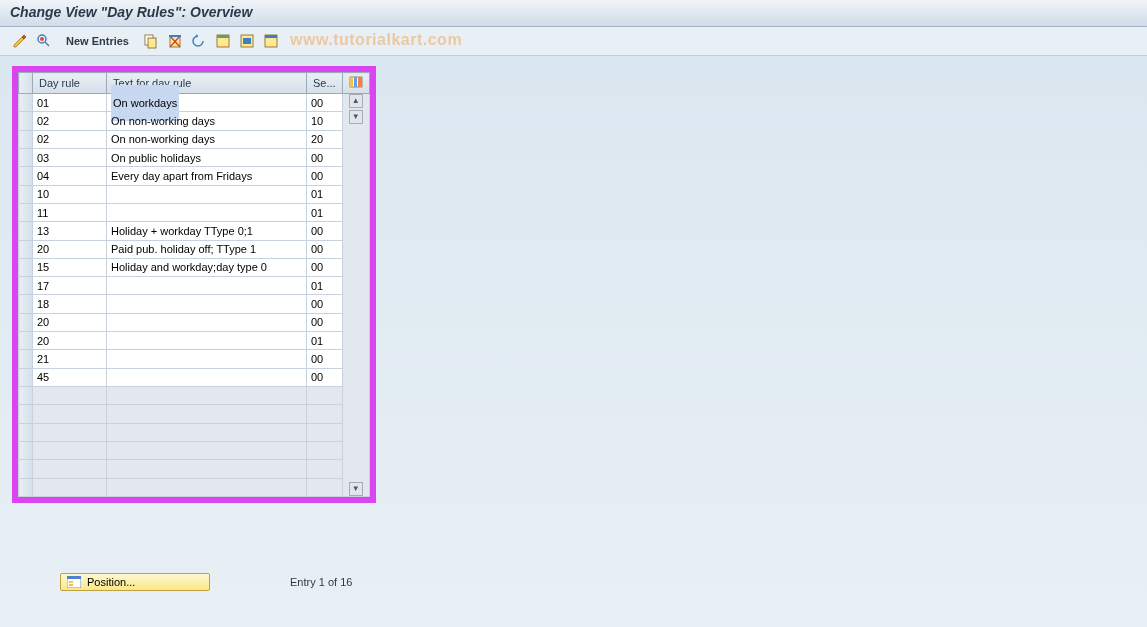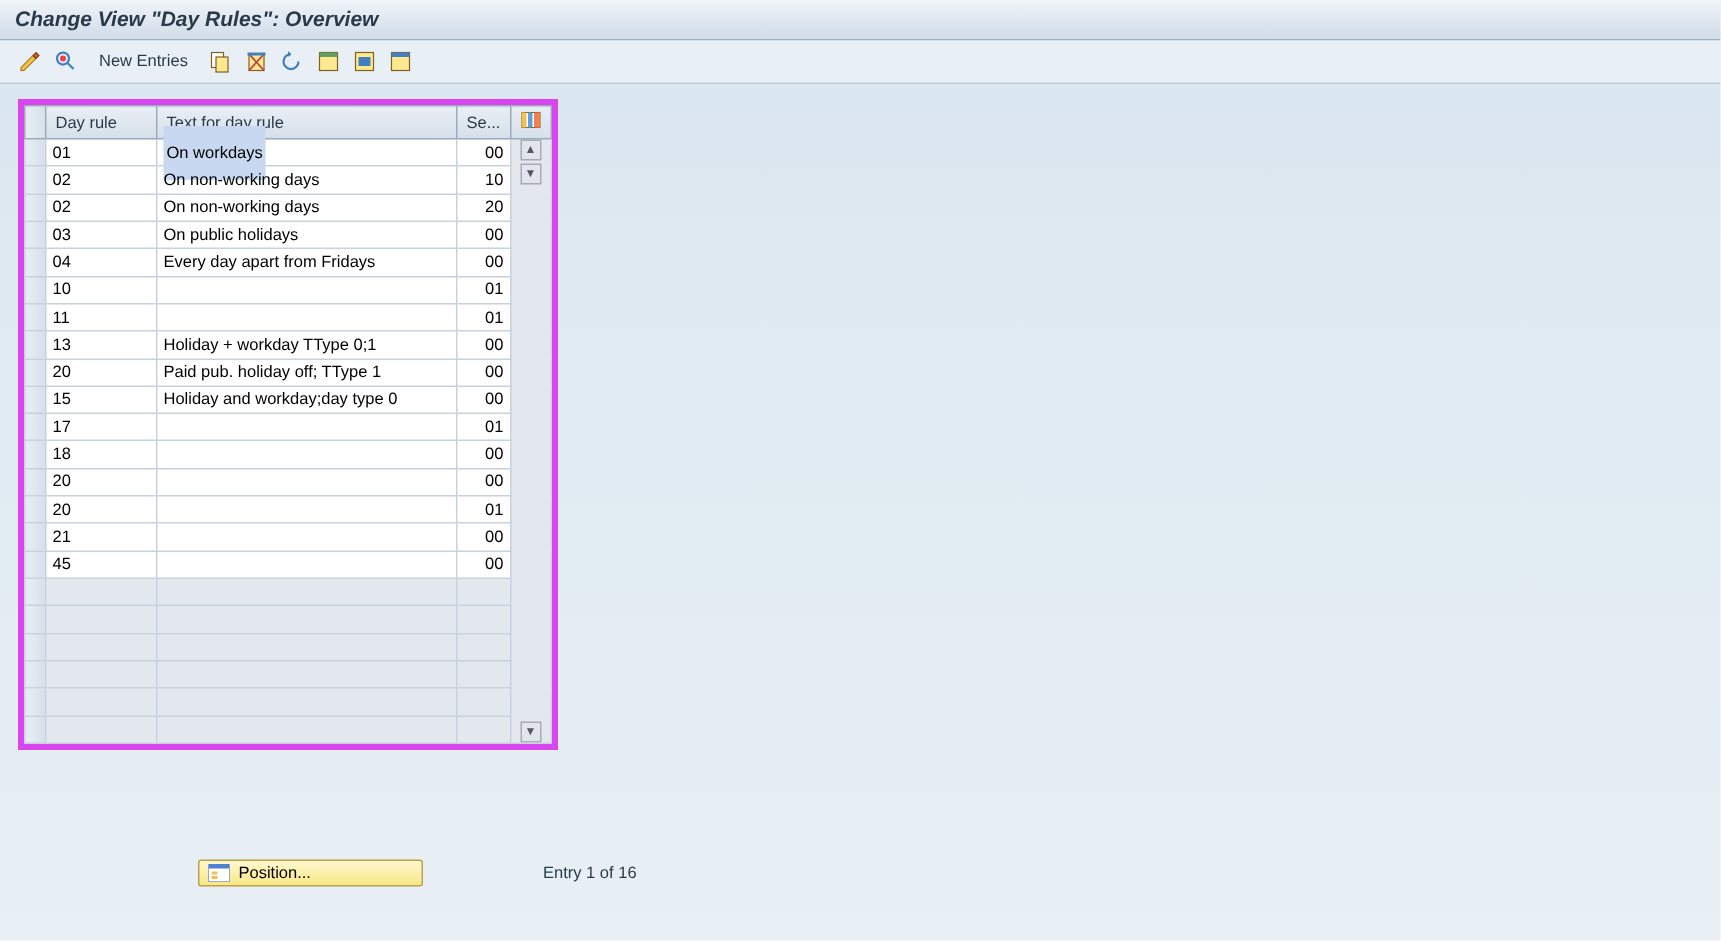--- a/index.html
+++ b/index.html
@@ -40,36 +40,37 @@
       height: 20px;
       cursor: pointer;
       border-radius: 2px;
     }
     .tb-text-btn {
       padding: 2px 8px;
       cursor: pointer;
       border-radius: 2px;
       color: #2a3a4a;
       font-size: 11px;
+      font-weight: bold;
     }
     .watermark {
       position: absolute;
       left: 290px;
       top: 4px;
       color: #f0a050;
       opacity: 0.5;
       font-size: 16px;
       font-weight: bold;
       pointer-events: none;
       letter-spacing: 0.5px;
     }
     .content-area { padding: 10px 12px; }
     .table-container {
       display: inline-block;
-      border: 4px solid #d946ef;
+      border: 6px solid #d946ef;
       background: #fff;
       position: relative;
     }
     .table {
       border-collapse: collapse;
       font-size: 11px;
     }
     .table th {
       background: linear-gradient(to bottom, #e8eef4, #d6e0ea);
       border: 1px solid #9aaabb;
@@ -86,41 +87,41 @@
       background: #fff;
     }
     .table tr.empty-row td { background: #e2e8ee; }
     .row-selector {
       width: 14px;
       background: linear-gradient(to right, #e8eef4, #d6e0ea) !important;
       border-right: 1px solid #9aaabb;
     }
     .col-dayrule { width: 74px; }
     .col-text { width: 200px; }
-    .col-seq { width: 32px; text-align: right; }
+    .col-seq { width: 32px; text-align: left; }
     .th-seq { width: 32px; }
     .col-config {
       width: 18px;
       text-align: center;
     }
     .input-cell { background: #fff; }
     .selected-text { background: #c8d8f0; padding: 12px 2px; }
     .scrollbar-cell { background: #e2e8ee !important; padding:0 !important; text-align: center; vertical-align: top; }
     .scroll-arrow { display:block; width:14px; height:14px; background:#e0e6ec; border:1px solid #aab; margin:0 auto; font-size:8px; line-height:12px; text-align:center; color:#556; cursor:pointer; }
     .footer {
       position: absolute;
       bottom: 30px;
       left: 0;
       width: 100%;
       display: flex;
       align-items: center;
       padding: 6px 12px;
     }
     .position-btn {
-      margin-left: 120px;
+      margin-left: 48px;
       background: linear-gradient(to bottom, #fff8d0, #f8e888);
       border: 1px solid #c0a040;
       padding: 2px 40px 2px 6px;
       display: inline-flex;
       align-items: center;
       gap: 6px;
       cursor: pointer;
       font-size: 11px;
       border-radius: 2px;
       min-width: 150px;
@@ -192,20 +193,21 @@
         <rect x="2" y="2" width="12" height="12" fill="#ffe890" stroke="#806020" stroke-width="0.8"></rect>
         <rect x="4" y="5" width="8" height="6" fill="#4080c0"></rect>
       </svg>
   </span>
   <span class="tb-btn" title="Deselect All">
     <svg width="16" height="16" viewBox="0 0 16 16">
         <rect x="2" y="2" width="12" height="12" fill="#ffe890" stroke="#806020" stroke-width="0.8"></rect>
         <rect x="2" y="2" width="12" height="3" fill="#4080c0"></rect>
       </svg>
   </span>
+  <span class="watermark">www.tutorialkart.com</span>
 </div>
 
 <div class="content-area">
   <div class="table-container">
     <table class="table">
       <thead>
         <tr>
           <th class="row-selector"></th>
           <th class="col-dayrule">Day rule</th>
           <th class="col-text">Text for day rule</th>

